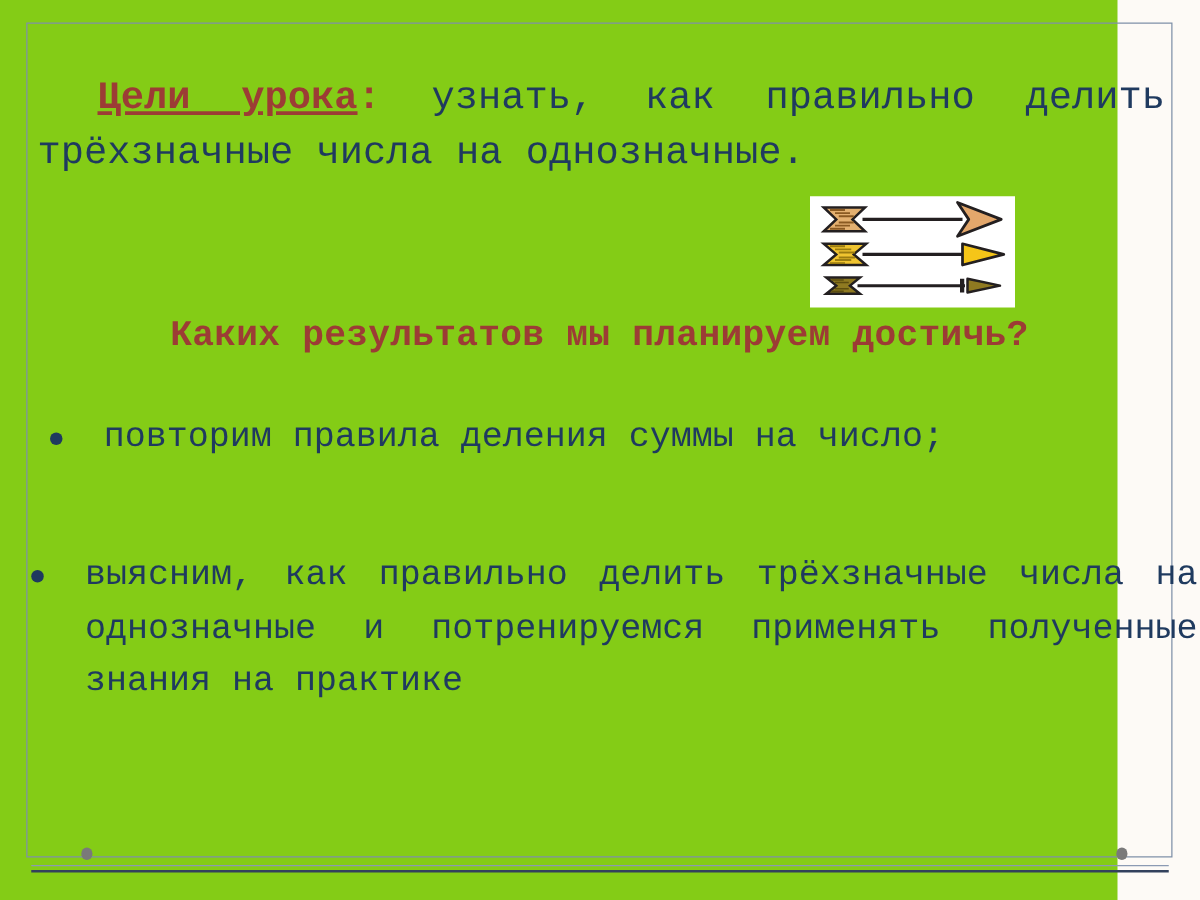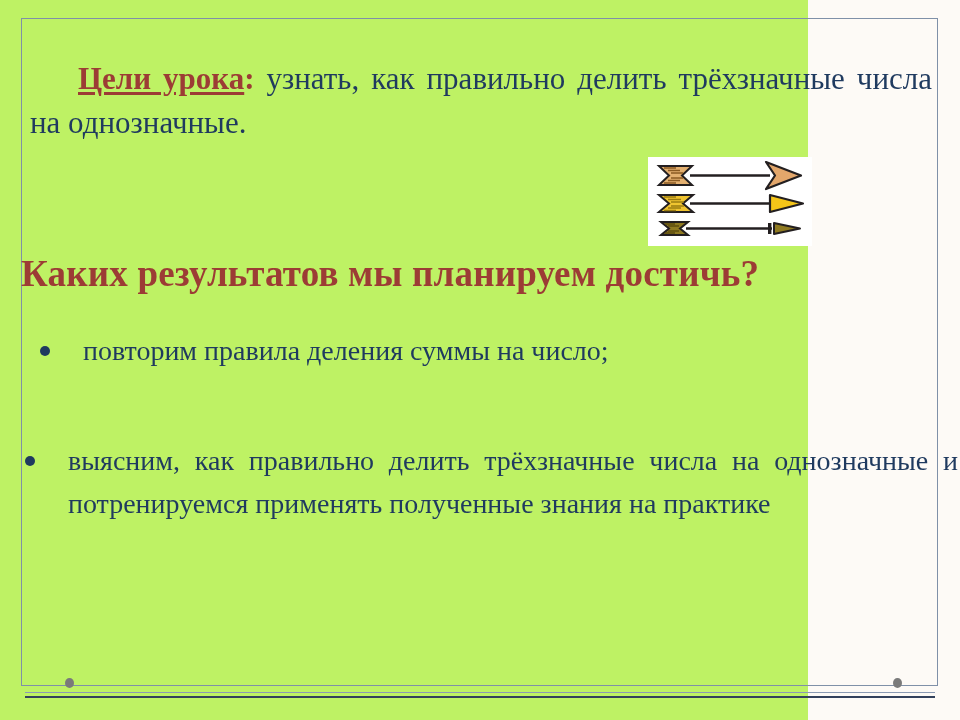--- a/index.html
+++ b/index.html
@@ -11,23 +11,24 @@
     height: 720px;
     background: #fdfaf6;
     font-family: "Liberation Serif", "DejaVu Serif", serif;
     overflow: hidden;
     position: relative;
   }
 
   #slide {
     position: absolute;
     left: 0; top: 0;
-    width: 808px;
+    width: 894px;
     height: 720px;
-    background: #bef264;
+    background: #84cc16;
+    font-family: Liberation Mono, monospace;
   }
 
   
   #content-frame {
     position: absolute;
     left: 21px;
     top: 18px;
     width: 917px;
     height: 668px;
     border: 1px solid #7f90a8;
@@ -70,22 +71,22 @@
     background: #ffffff;
   }
   #arrows-image svg { display: block; }
 
   
   #question-heading {
     position: absolute;
     left: 21px;
     top: 252px;
     width: 917px;
-    text-align: left;
-    font-size: 37px;
+    text-align: center;
+    font-size: 29px;
     font-weight: bold;
     color: #9c3c35;
     letter-spacing: 0.2px;
   }
 
   
   .bullet-item {
     position: absolute;
     color: #1f3a5f;
     font-size: 28px;

